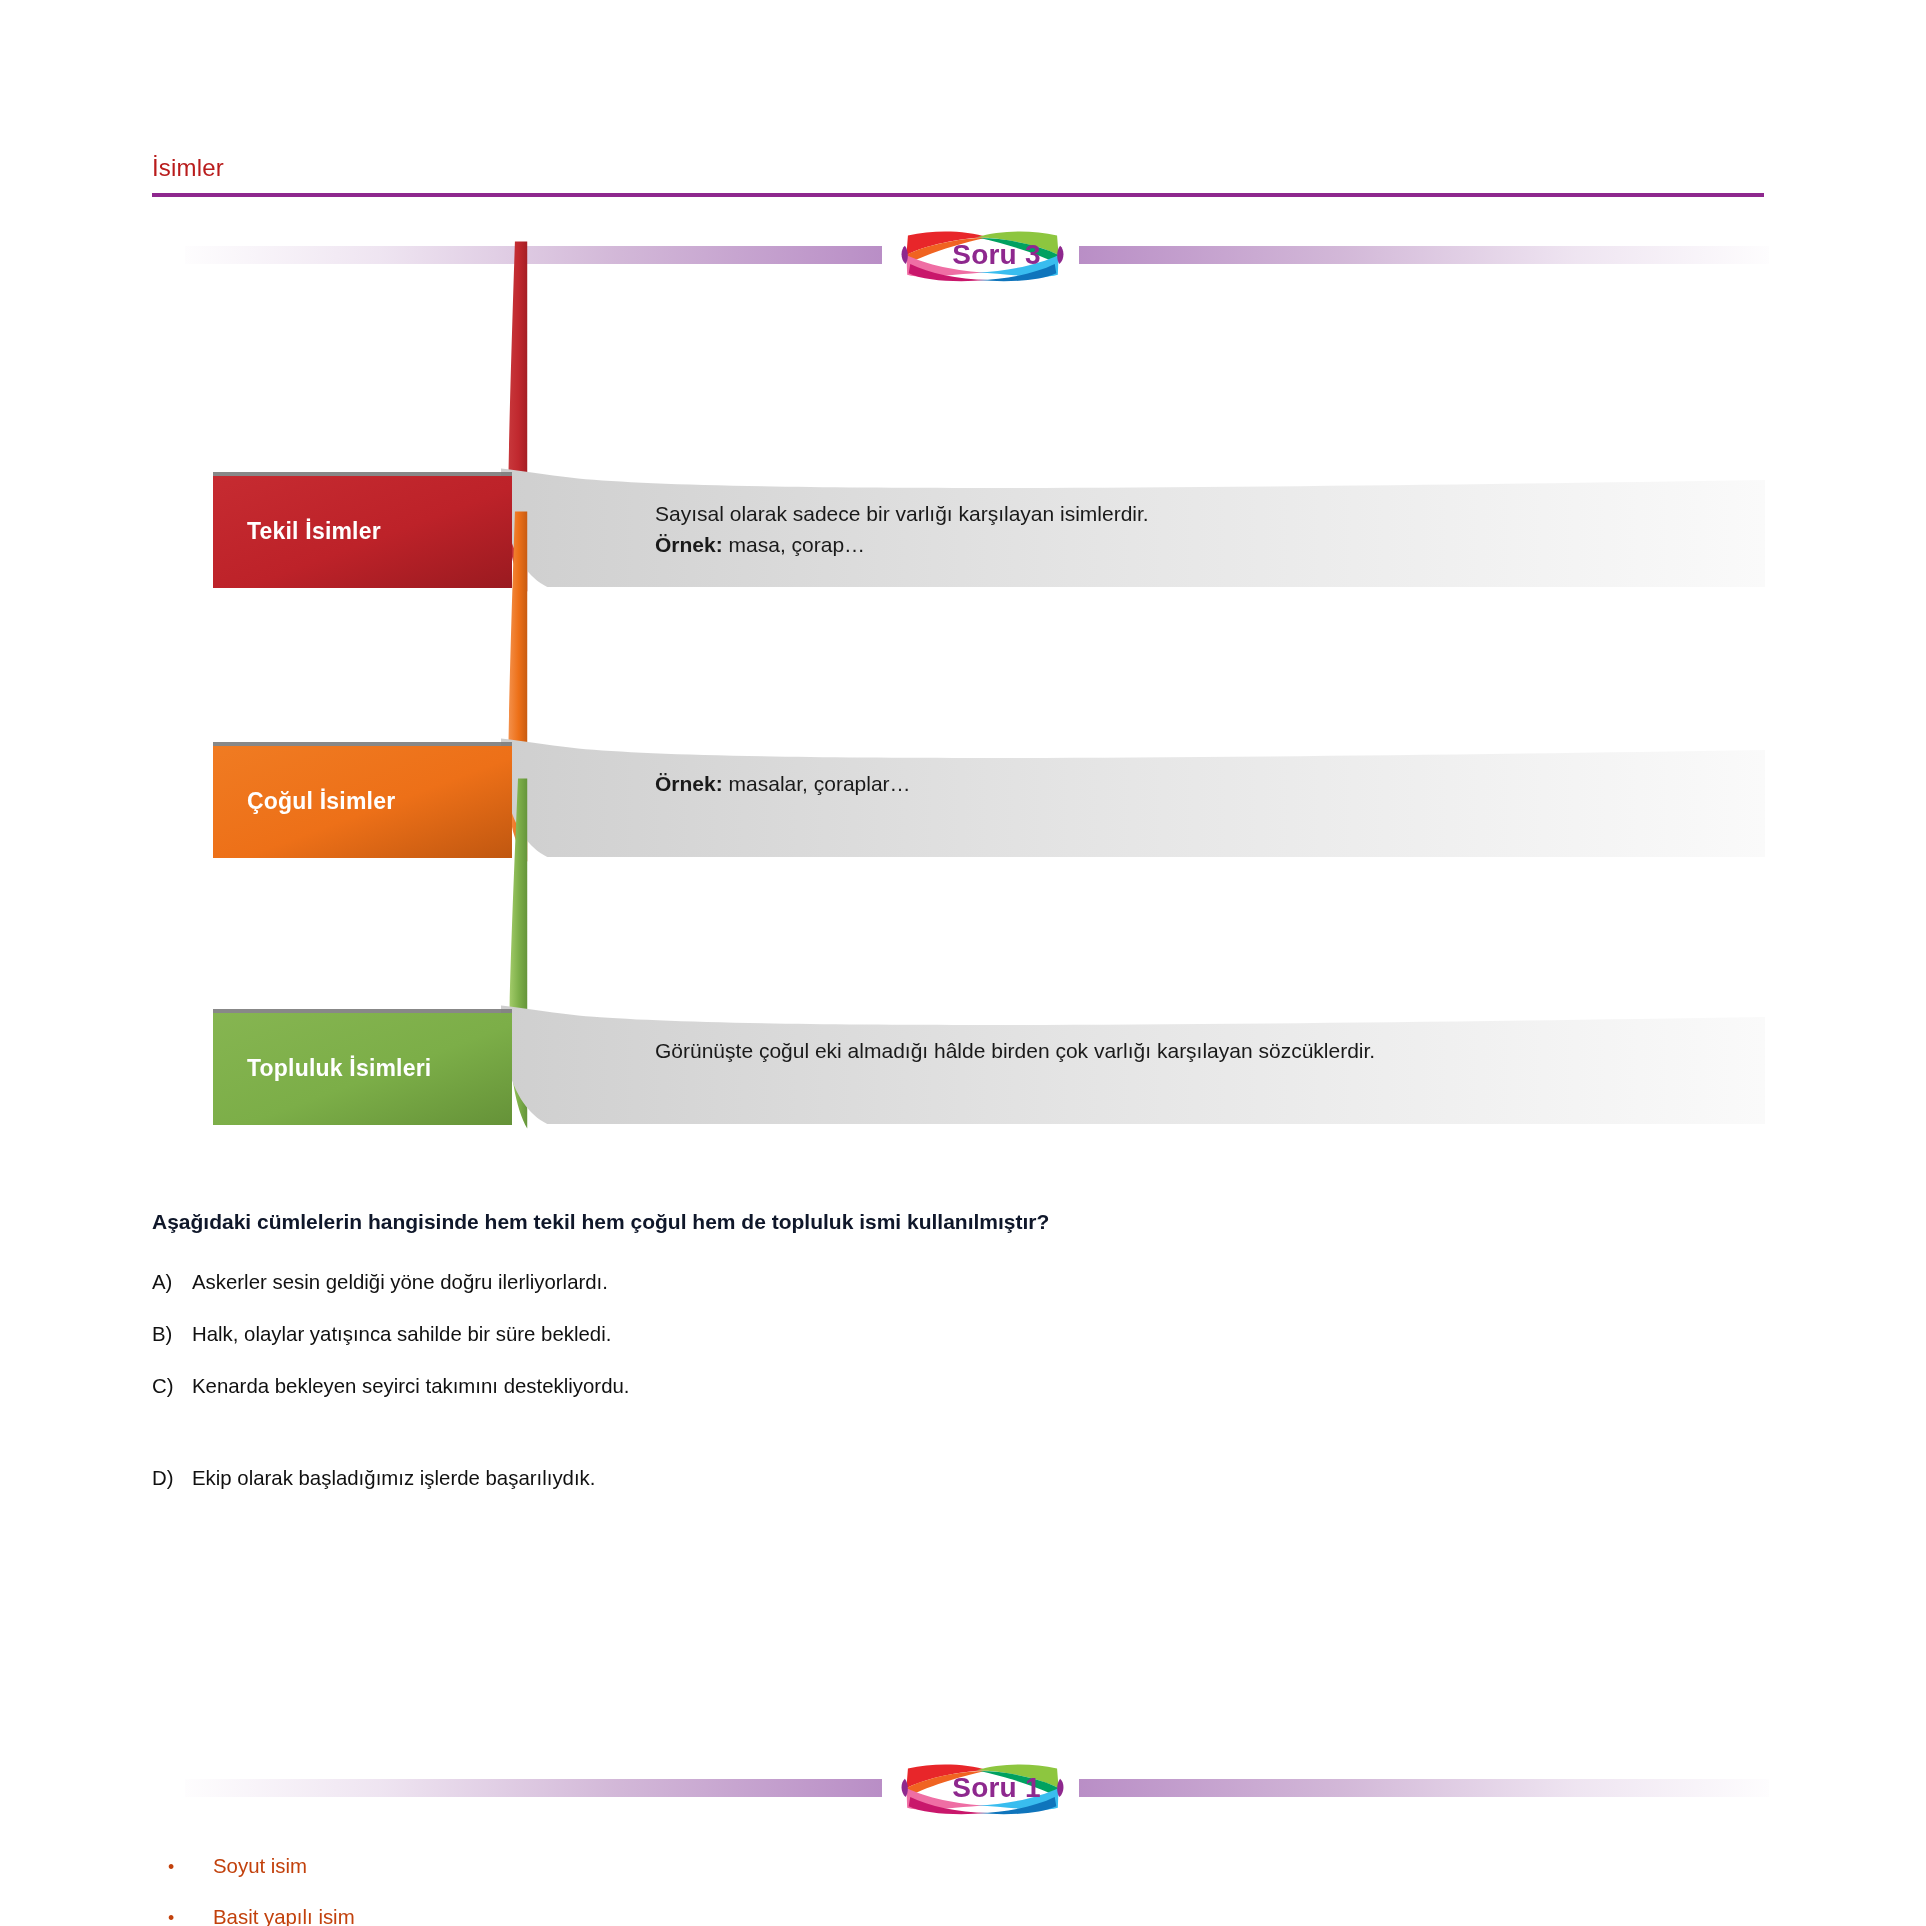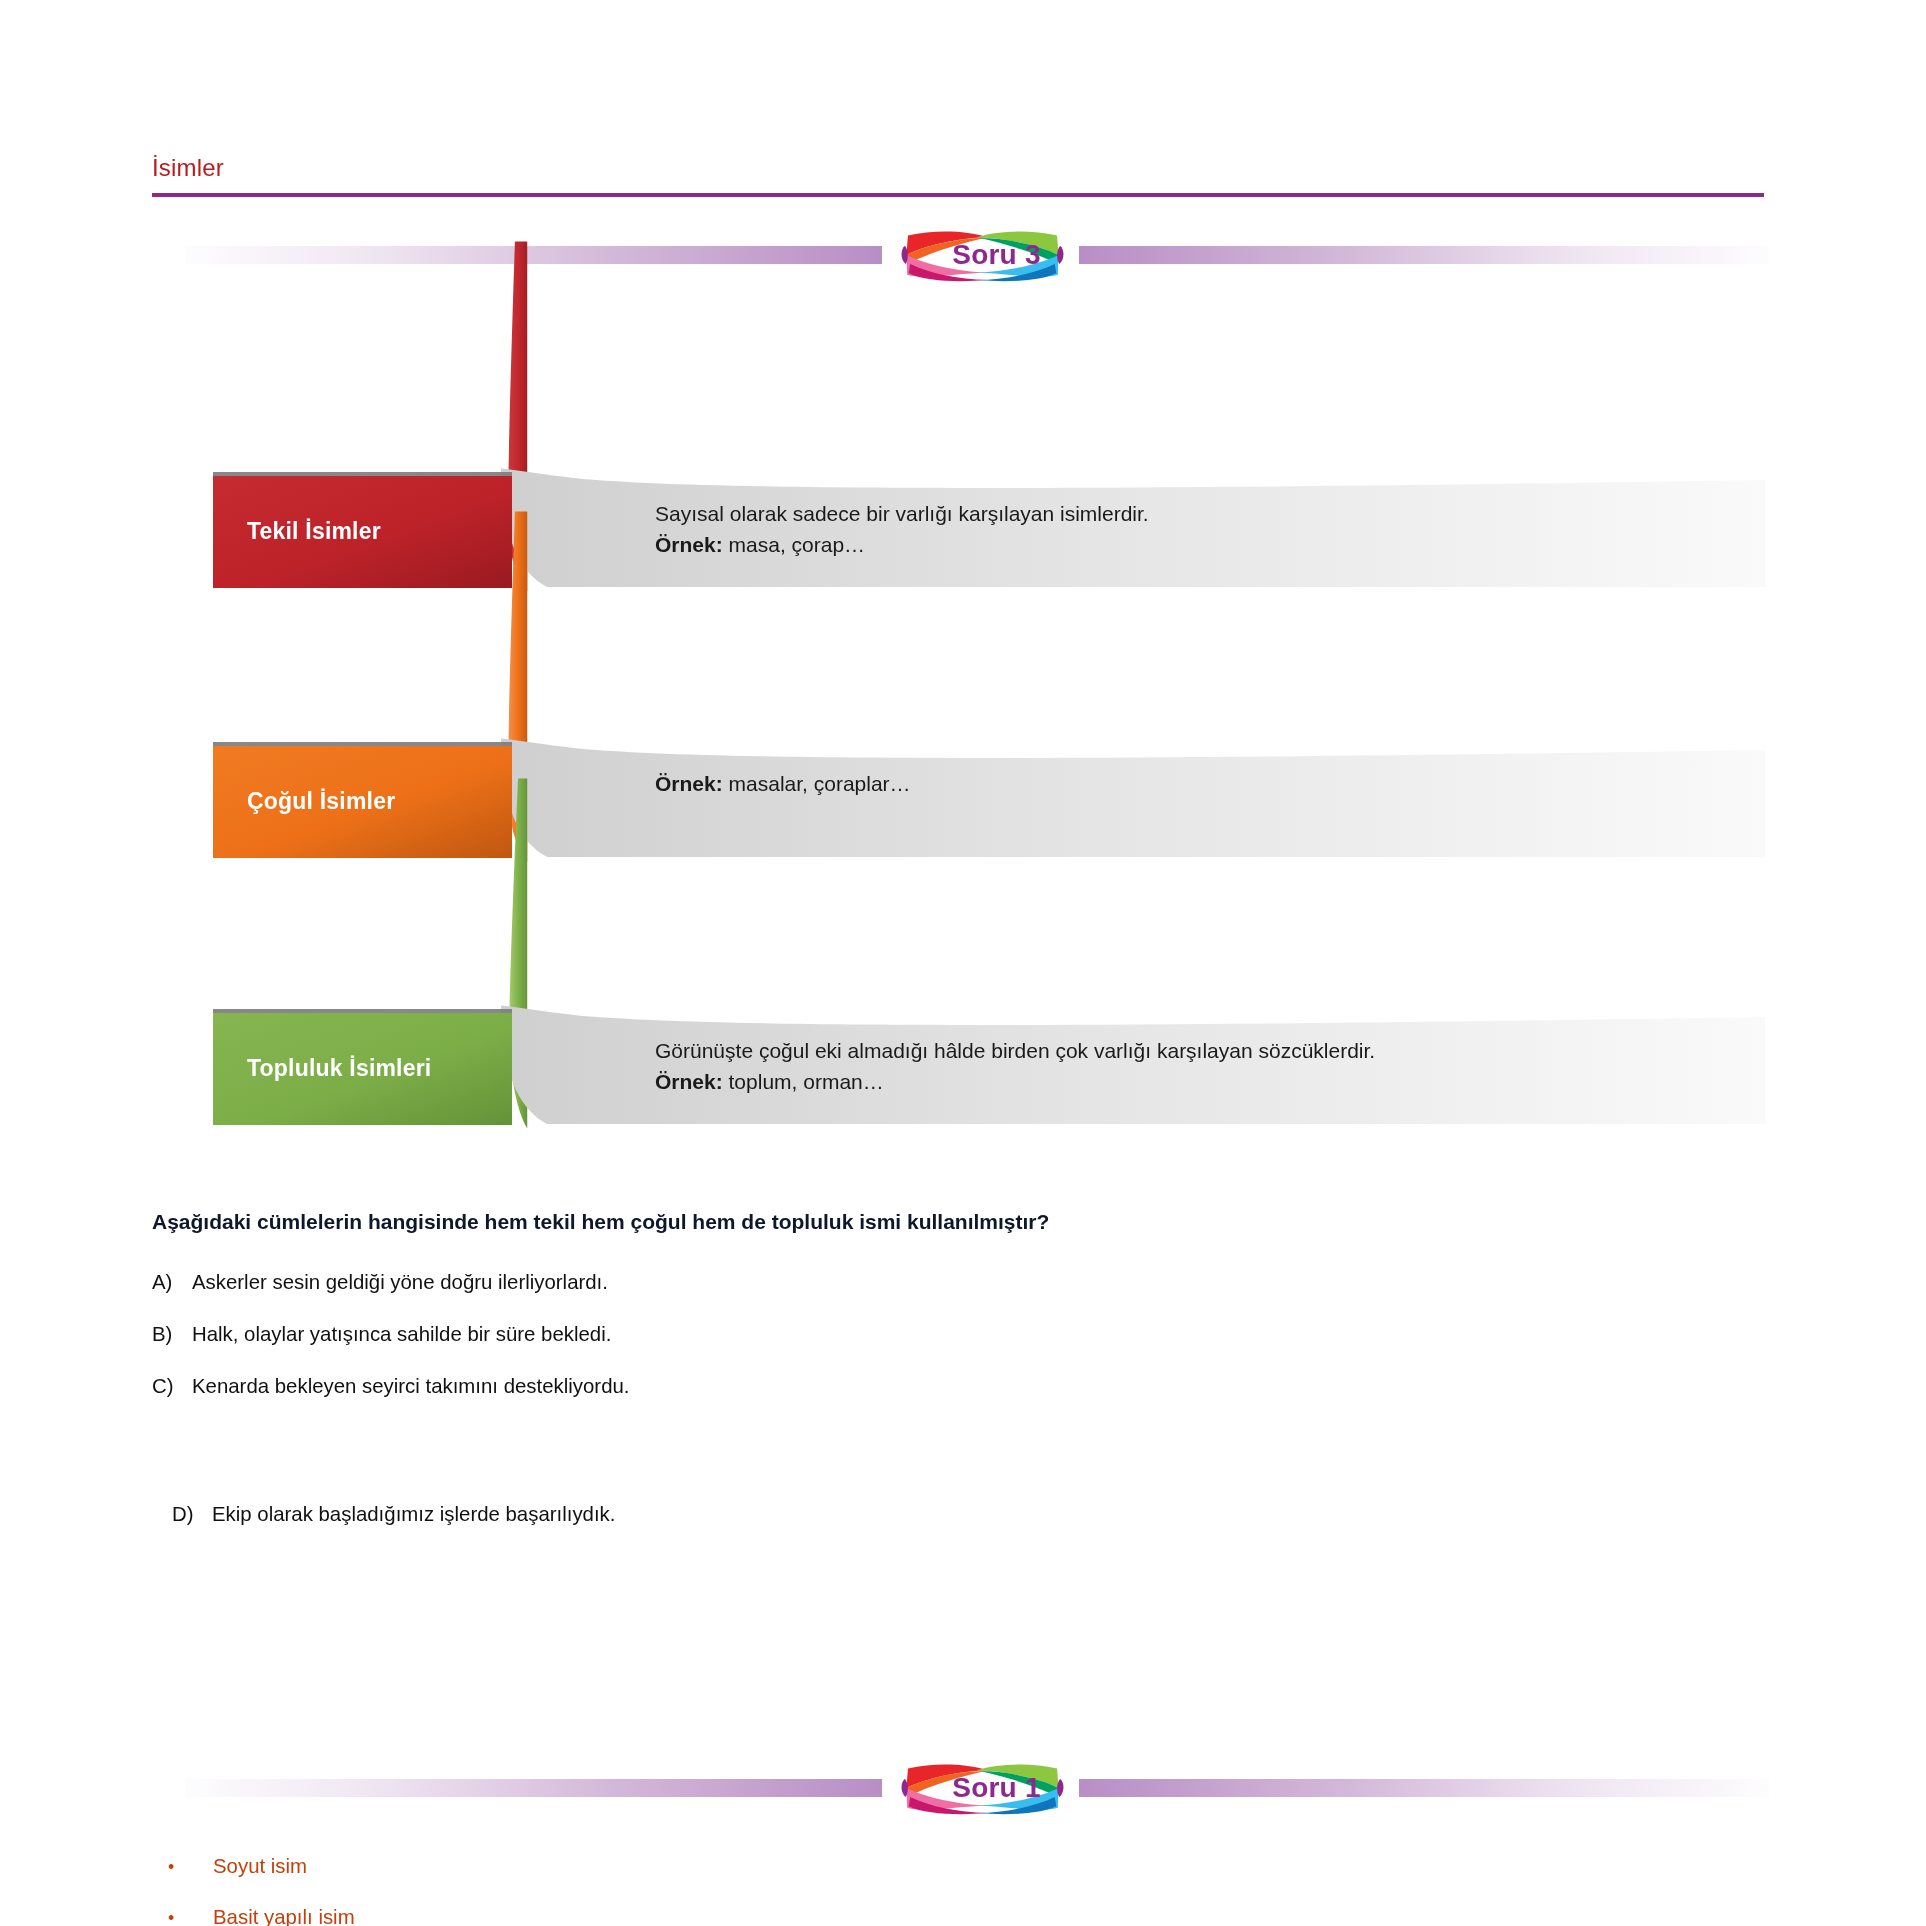--- a/index.html
+++ b/index.html
@@ -315,39 +315,35 @@
         </defs>
         <path d="M0 92 C 70 100, 140 112, 200 118 C 520 148, 1400 152, 3280 122 L 3280 400 L 120 400 C 40 360, 0 250, 0 92 Z" fill="url(#pan3)"></path>
       </svg>
     </div>
     <div class="shadowbar"></div>
     <div class="label" style="background:linear-gradient(to bottom right,#86B551 0%,#7CAE48 55%,#659238 100%);">
       <span>Topluluk İsimleri</span>
     </div>
     <div class="text">
       <div>Görünüşte çoğul eki almadığı hâlde birden çok varlığı karşılayan sözcüklerdir.</div>
-      <div>
-        <b>Örnek:</b>
-        <span>toplum, orman…</span>
-      </div>
     </div>
   </div>
 
   <div class="prompt" style="top:1210px;">Aşağıdaki cümlelerin hangisinde hem tekil hem çoğul hem de topluluk ismi kullanılmıştır?</div>
 
   <div class="opt" style="top:1271px;">
     <span class="tag">A)</span><span>Askerler sesin geldiği yöne doğru ilerliyorlardı.</span>
   </div>
   <div class="opt" style="top:1323px;">
     <span class="tag">B)</span><span>Halk, olaylar yatışınca sahilde bir süre bekledi.</span>
   </div>
   <div class="opt" style="top:1375px;">
     <span class="tag">C)</span><span>Kenarda bekleyen seyirci takımını destekliyordu.</span>
   </div>
-  <div class="opt" style="top:1503px;margin-left:20px;">
+  <div class="opt" style="top:1467px;">
     <span class="tag">D)</span><span>Ekip olarak başladığımız işlerde başarılıydık.</span>
   </div>
 
   <div class="banner" style="top:1755px;">
     <div class="bar left"></div>
     <div class="bar right"></div>
     <div class="badge">
       <svg width="281" height="65" viewBox="0 0 730 170">
         <ellipse cx="365" cy="85" rx="200" ry="85" fill="#ffffff" stroke="#ffffff" stroke-width="3"></ellipse>
         <path d="M170 35 C 240 20, 320 22, 380 40 C 300 42, 215 62, 166 86 Z" fill="#E8262A"></path>

